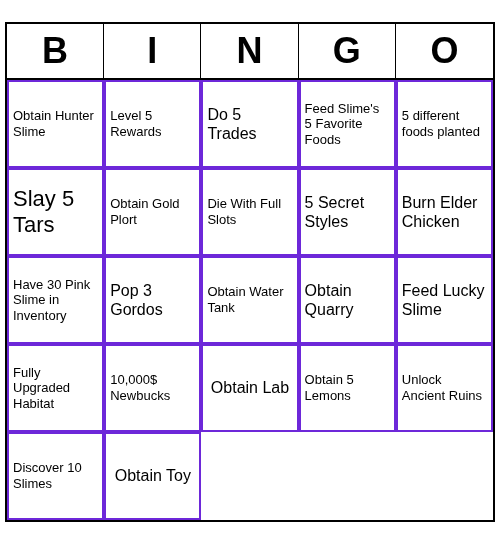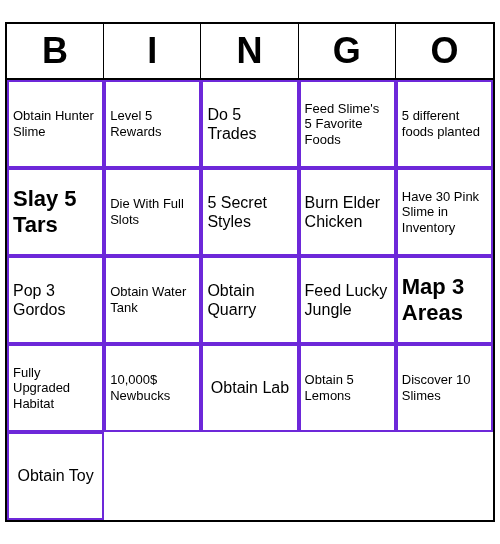--- a/index.html
+++ b/index.html
@@ -42,21 +42,21 @@
       display: flex;
       align-items: center;
       justify-content: center;
       padding: 4px;
       min-height: 88px;
       font-size: 13px;
       line-height: 1.2;
     }
     .bingo-cell.large-text {
       font-size: 22px;
-      font-weight: bold;
+      font-weight: normal;
     }
     .bingo-cell.medium-text {
       font-size: 16px;
       font-weight: normal;
     }
   </style>
 </head>
 <body>
 
 <div class="bingo-card">
@@ -80,20 +80,23 @@
       <div class="bingo-cell">
         <span>Feed Slime's 5 Favorite Foods</span>
       </div>
       <div class="bingo-cell">
         <span>5 different foods planted</span>
       </div>
       <div class="bingo-cell large-text">
         <span>Slay 5 Tars</span>
       </div>
       <div class="bingo-cell">
+        <span>Obtain Gold Plort</span>
+      </div>
+      <div class="bingo-cell">
         <span>Die With Full Slots</span>
       </div>
       <div class="bingo-cell medium-text">
         <span>5 Secret Styles</span>
       </div>
       <div class="bingo-cell medium-text">
         <span>Burn Elder Chicken</span>
       </div>
       <div class="bingo-cell">
         <span>Have 30 Pink Slime in Inventory</span>
@@ -101,37 +104,37 @@
       <div class="bingo-cell medium-text">
         <span>Pop 3 Gordos</span>
       </div>
       <div class="bingo-cell">
         <span>Obtain Water Tank</span>
       </div>
       <div class="bingo-cell medium-text">
         <span>Obtain Quarry</span>
       </div>
       <div class="bingo-cell medium-text">
-        <span>Feed Lucky Jungle</span>
-      </div>
-      <div class="bingo-cell large-text">
-        <span>Map 3 Areas</span>
+        <span>Feed Lucky Slime</span>
       </div>
       <div class="bingo-cell">
         <span>Fully Upgraded Habitat</span>
       </div>
       <div class="bingo-cell">
         <span>10,000$ Newbucks</span>
       </div>
       <div class="bingo-cell medium-text">
         <span>Obtain Lab</span>
       </div>
       <div class="bingo-cell">
         <span>Obtain 5 Lemons</span>
       </div>
       <div class="bingo-cell">
+        <span>Unlock Ancient Ruins</span>
+      </div>
+      <div class="bingo-cell">
         <span>Discover 10 Slimes</span>
       </div>
       <div class="bingo-cell medium-text">
         <span>Obtain Toy</span>
       </div>
     </div>
 </div>
 
 </body></html>

